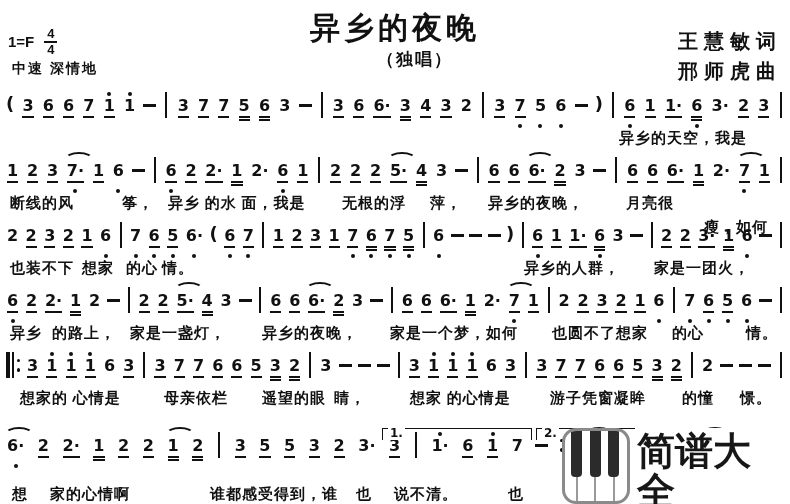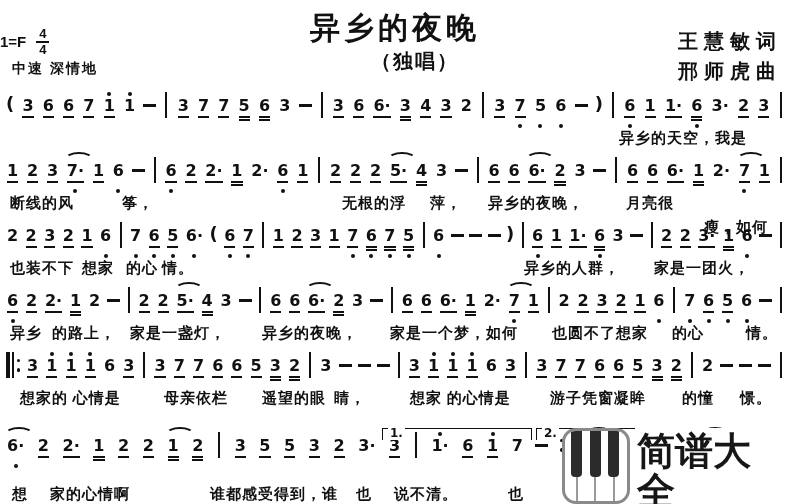--- a/index.html
+++ b/index.html
@@ -4,22 +4,22 @@
 <style>
   html,body{margin:0;padding:0;}
   body{width:790px;height:504px;background:#ffffff;color:#111;overflow:hidden;
        font-family:"Liberation Sans",sans-serif;position:relative;}
   .sheet{position:absolute;inset:0;}
   
   header{position:relative;height:88px;}
   .title{position:absolute;left:0;right:0;top:8px;margin:0;text-align:center;
          font-size:30px;font-weight:800;letter-spacing:4px;}
   .subtitle{position:absolute;left:0;right:0;top:48px;text-align:center;
-            font-size:20px;font-weight:700;letter-spacing:2px;margin-left:40px;}
-  .key-time{position:absolute;left:0;top:28px;font-size:15px;font-weight:700;
+            font-size:17px;font-weight:700;letter-spacing:2px;margin-left:40px;}
+  .key-time{position:absolute;left:8px;top:28px;font-size:15px;font-weight:700;
             display:flex;align-items:center;gap:10px;justify-content:space-between;}
   .frac{display:inline-flex;flex-direction:column;align-items:center;line-height:12px;
         font-size:13px;font-weight:800;}
   .fbar{width:13px;height:1.5px;background:#111;margin:1px 0;}
   .tempo{position:absolute;left:12px;top:60px;font-size:14px;font-weight:700;letter-spacing:2px;}
   .credit{position:absolute;right:8px;font-size:20px;font-weight:700;letter-spacing:6px;}
   .lyricist{top:28px;}
   .composer{top:58px;}
   
   .score{position:absolute;left:6px;right:6px;top:88px;}
@@ -616,20 +616,21 @@
             <span class="uls">
               <span class="ul"></span>
             </span>
             <span class="below"></span>
           </span>
           <span class="bar"></span>
         </div>
         <div class="lyrics">
           <span class="lyric-seg" style="left: 4px;">断线的风</span>
           <span class="lyric-seg" style="left: 116px;">筝，</span>
+          <span class="lyric-seg" style="left: 162px;">异乡 的水 面，我是</span>
           <span class="lyric-seg" style="left: 336px;">无根的浮</span>
           <span class="lyric-seg" style="left: 424px;">萍，</span>
           <span class="lyric-seg" style="left: 482px;">异乡的夜晚，</span>
           <span class="lyric-seg" style="left: 620px;">月亮很</span>
           <span class="lyric-seg" style="left: 698px; margin-top: 24px;">瘦，如何</span>
         </div>
       </div>
       <div class="system">
         <div class="notes">
           <span class="note">

